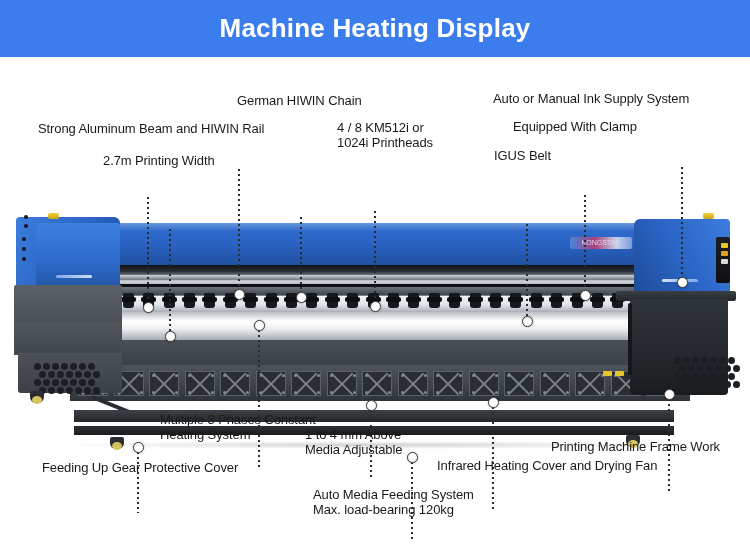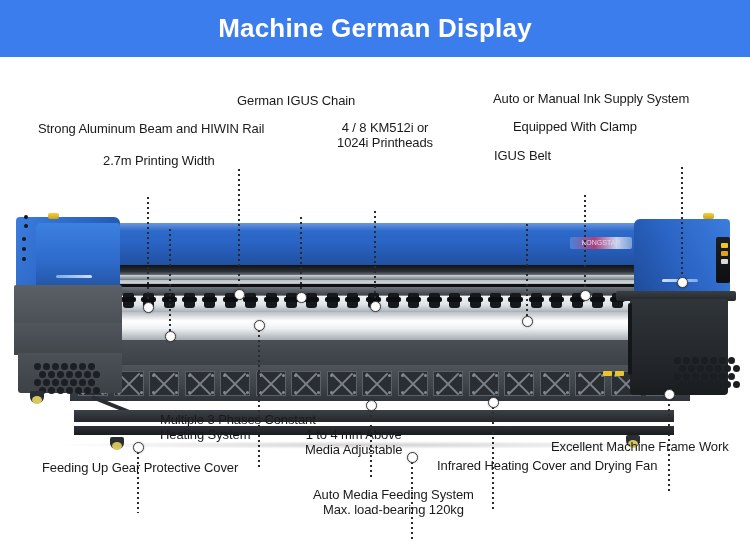--- a/index.html
+++ b/index.html
@@ -40,21 +40,21 @@
 
   
   .callout-label {
     position: absolute;
     font-size: 13px;
     color: #1a1a1a;
     line-height: 15px;
     white-space: pre-line;
     letter-spacing: -0.1px;
   }
-  .callout-label.center { text-align: center; }
+  .callout-label.center { }
 
   
   .leader-line {
     position: absolute;
     width: 2px;
     background-image: linear-gradient(to bottom, #2b2b2b 0 2px, transparent 2px 5px);
     background-size: 2px 5px;
   }
 
   
@@ -357,21 +357,21 @@
     position: absolute;
     left: 40px; top: 246px;
     width: 640px; height: 8px;
     background: radial-gradient(ellipse at center, rgba(0,0,0,.18), rgba(0,0,0,0) 70%);
   }
 </style>
 </head>
 <body>
 
 <div class="header-banner">
-  <div class="header-title">Machine German Display</div>
+  <div class="header-title">Machine Heating Display</div>
 </div>
 
 <div class="diagram-stage">
 
   <div class="machine">
 
     <div class="top-cover">
       <div class="top-cover-hi"></div>
       <div class="brand-logo">KONGSTAR</div>
     </div>
@@ -627,21 +627,21 @@
 
   <div id="callout-layer">
       <div class="leader-line" style="left: 147px; top: 140px; height: 110px;"></div>
       <div class="callout-dot" style="left: 142.5px; top: 244.5px;"></div>
       <div class="callout-label" style="left: 38px; top: 64px;">Strong Aluminum Beam and HIWIN Rail</div>
       <div class="leader-line" style="left: 169px; top: 172px; height: 107px;"></div>
       <div class="callout-dot" style="left: 164.5px; top: 273.5px;"></div>
       <div class="callout-label" style="left: 103px; top: 96px;">2.7m Printing Width</div>
       <div class="leader-line" style="left: 238px; top: 112px; height: 125px;"></div>
       <div class="callout-dot" style="left: 233.5px; top: 231.5px;"></div>
-      <div class="callout-label" style="left: 237px; top: 36px;">German IGUS Chain</div>
+      <div class="callout-label" style="left: 237px; top: 36px;">German HIWIN Chain</div>
       <div class="leader-line" style="left: 374px; top: 154px; height: 95px;"></div>
       <div class="callout-dot" style="left: 369.5px; top: 243.5px;"></div>
       <div class="callout-label center" style="left: 337px; top: 63px;">4 / 8 KM512i or
 1024i Printheads</div>
       <div class="leader-line" style="left: 681px; top: 110px; height: 115px;"></div>
       <div class="callout-dot" style="left: 676.5px; top: 219.5px;"></div>
       <div class="callout-label" style="left: 493px; top: 34px;">Auto or Manual Ink Supply System</div>
       <div class="leader-line" style="left: 584px; top: 138px; height: 100px;"></div>
       <div class="callout-dot" style="left: 579.5px; top: 232.5px;"></div>
       <div class="callout-label" style="left: 513px; top: 62px;">Equipped With Clamp</div>
@@ -659,20 +659,20 @@
       <div class="callout-label" style="left: 42px; top: 403px;">Feeding Up Gear Protective Cover</div>
       <div class="leader-line" style="left: 370px; top: 348px; height: 74px;"></div>
       <div class="callout-dot" style="left: 365.5px; top: 342.5px;"></div>
       <div class="callout-label center" style="left: 305px; top: 370px;">1 to 4 mm Above
 Media Adjustable</div>
       <div class="leader-line" style="left: 492px; top: 345px; height: 108px;"></div>
       <div class="callout-dot" style="left: 487.5px; top: 339.5px;"></div>
       <div class="callout-label" style="left: 437px; top: 401px;">Infrared Heating Cover and Drying Fan</div>
       <div class="leader-line" style="left: 668px; top: 337px; height: 97px;"></div>
       <div class="callout-dot" style="left: 663.5px; top: 331.5px;"></div>
-      <div class="callout-label" style="left: 551px; top: 382px;">Excellent Machine Frame Work</div>
+      <div class="callout-label" style="left: 551px; top: 382px;">Printing Machine Frame Work</div>
       <div class="leader-line" style="left: 411px; top: 400px; height: 83px;"></div>
       <div class="callout-dot" style="left: 406.5px; top: 394.5px;"></div>
       <div class="callout-label center" style="left: 313px; top: 430px;">Auto Media Feeding System
 Max. load-bearing 120kg</div>
     </div>
 
 </div>
 
 </body></html>

